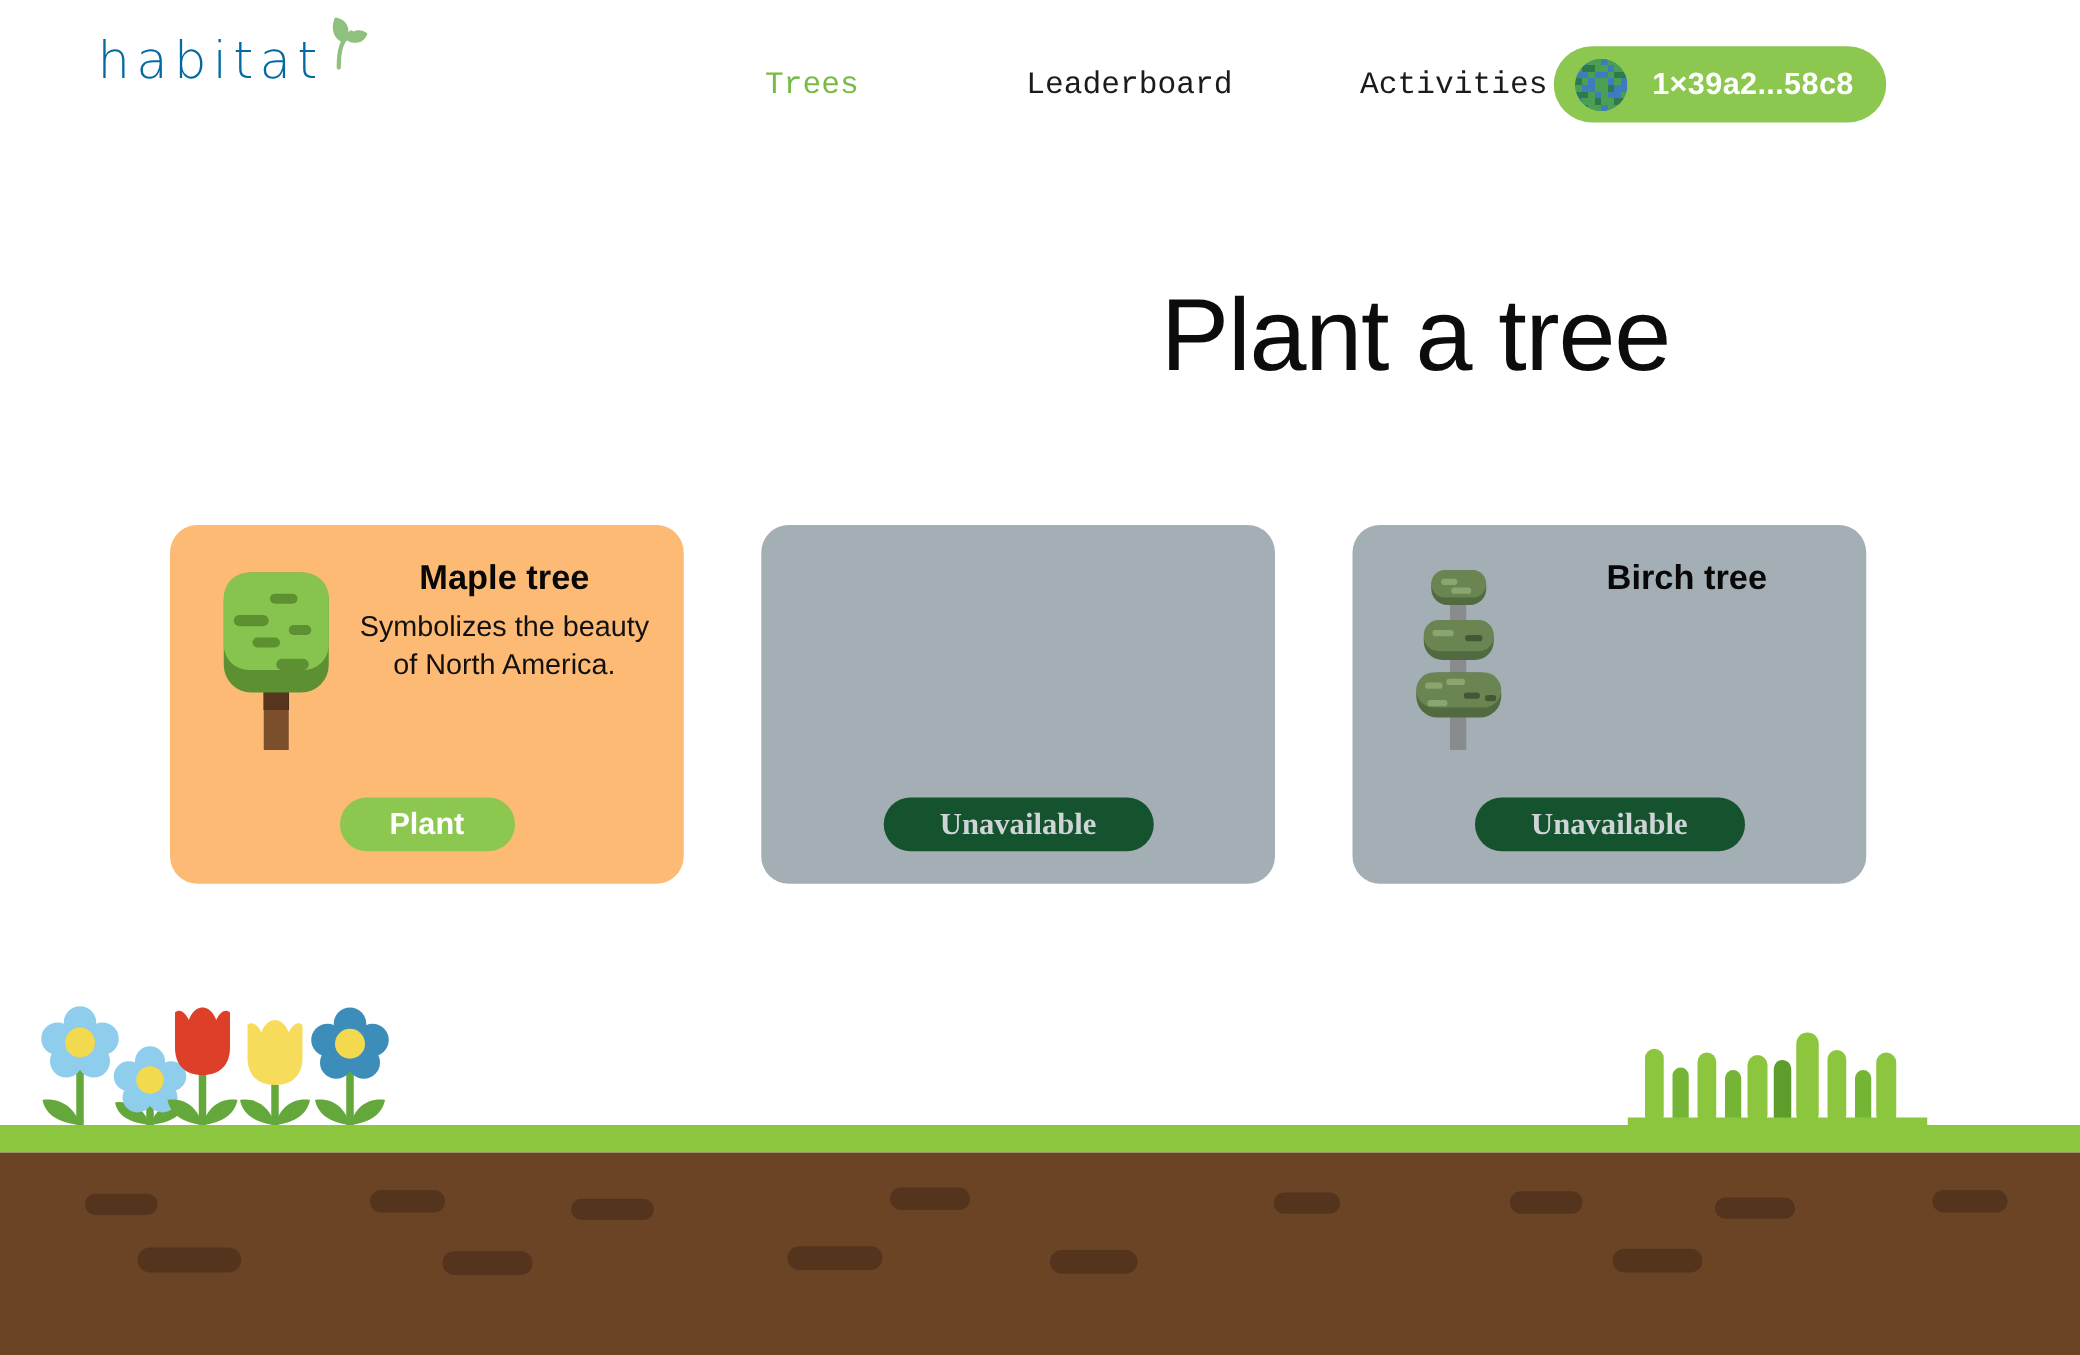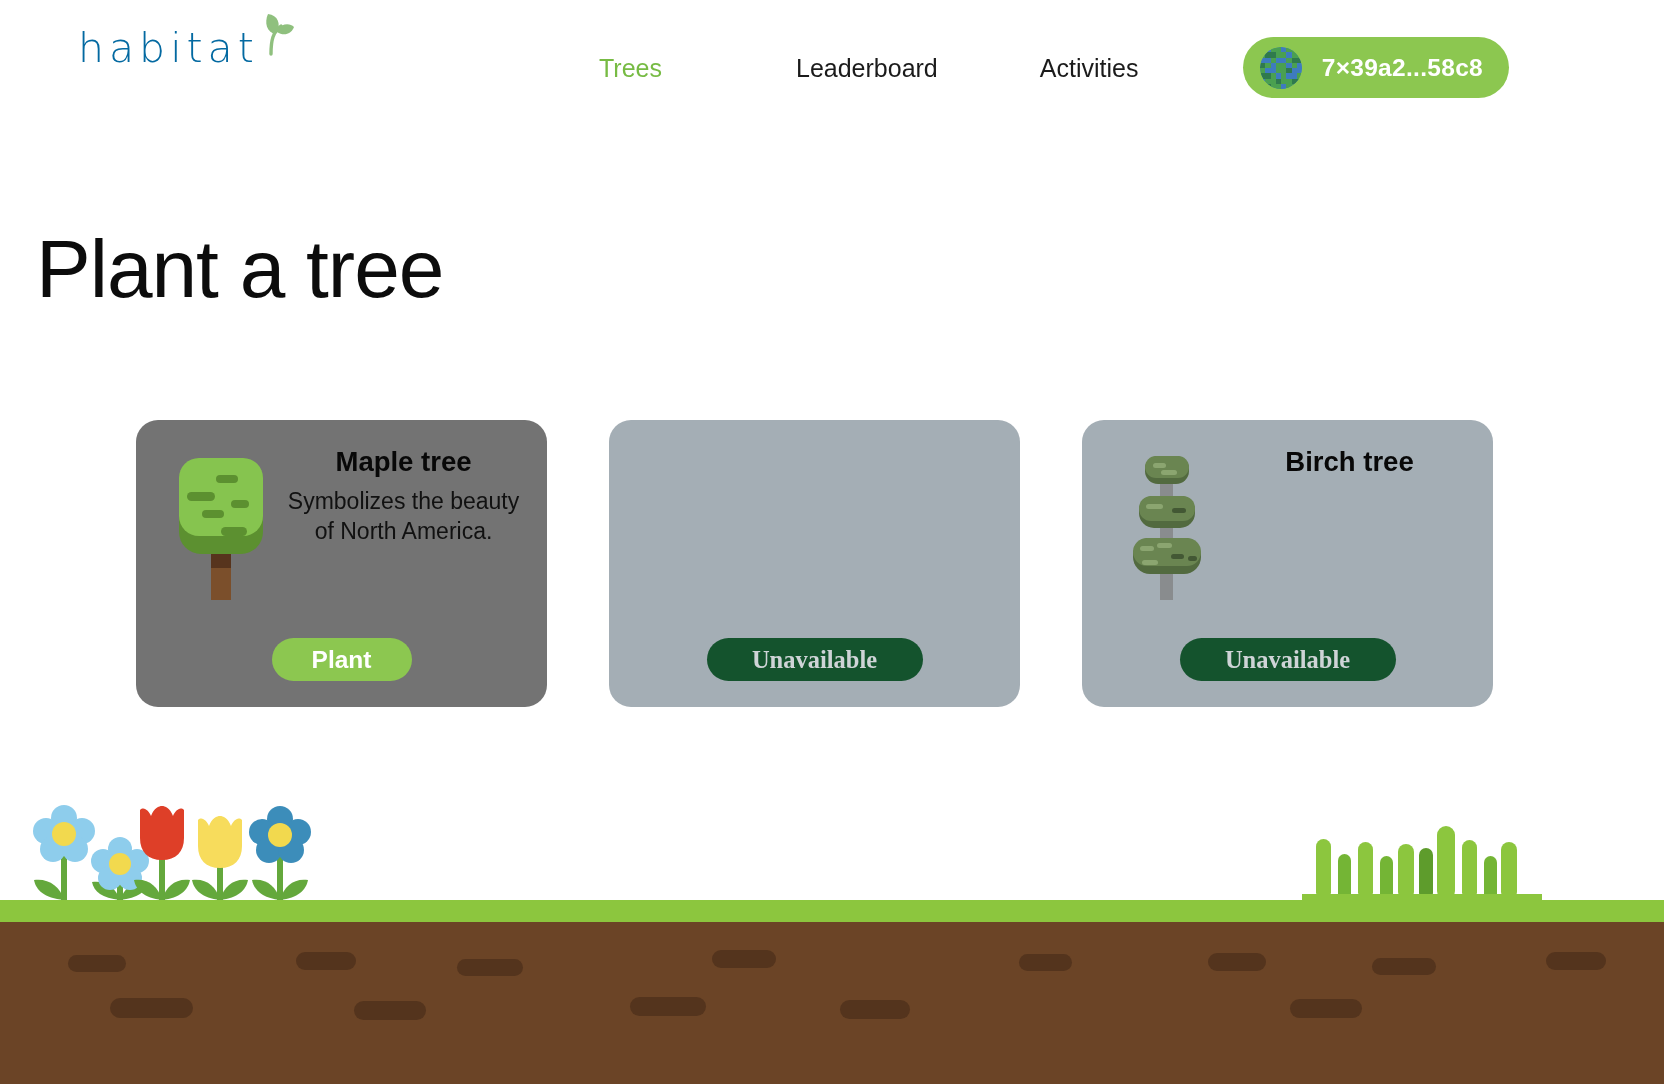--- a/index.html
+++ b/index.html
@@ -43,23 +43,24 @@
     color: #0369a1;
     line-height: 1;
   }
   .brand-sprout {
     margin-left: -8px;
     margin-top: -18px;
   }
 
   .nav {
     position: absolute;
-    left: 599px;
+    left: 612px;
     top: 50px;
     display: flex;
+    font-family: Liberation Mono, monospace;
   }
   .nav-item {
     font-size: 25px;
     color: #1b1b1b;
     line-height: 36px;
     cursor: pointer;
     white-space: nowrap;
   }
   .nav-item.active { color: #77bb44; }
   .nav-gap-1 { width: 134px; }
@@ -91,47 +92,46 @@
     letter-spacing: 0.3px;
     white-space: nowrap;
   }
 
   
   .page-title {
     position: absolute;
     top: 228px;
     left: 0;
     width: 1336px;
-    text-align: left;
+    text-align: right;
     font-size: 82px;
     font-weight: 400;
     letter-spacing: -1px;
     color: #0c0c0c;
     line-height: 1;
-    padding-left: 36px;
   }
 
   
   .cards {
     position: absolute;
     top: 420px;
     left: 136px;
     width: 1400px;
     display: flex;
     gap: 62px;
   }
 
   .card {
     width: 411px;
     height: 287px;
     border-radius: 22px;
     position: relative;
     padding: 0;
   }
-  .card.available { background: #737373; }
+  .card.available { background: #fdba74; }
   .card.unavailable { background: #a4aeb5; }
 
   .card-top {
     display: flex;
     align-items: flex-start;
     padding: 26px 26px 0 26px;
     height: 200px;
   }
   .card-art {
     width: 118px;
@@ -311,21 +311,21 @@
           <rect x="3" y="6" width="1" height="1" fill="#2f7a4d"></rect>
           <rect x="4" y="6" width="2" height="1" fill="#4aa050"></rect>
           <rect x="6" y="6" width="2" height="1" fill="#2f7a4d"></rect>
           <rect x="0" y="7" width="2" height="1" fill="#2f7a4d"></rect>
           <rect x="2" y="7" width="2" height="1" fill="#4aa050"></rect>
           <rect x="4" y="7" width="1" height="1" fill="#3e7bbf"></rect>
           <rect x="5" y="7" width="3" height="1" fill="#4aa050"></rect>
         </g>
       </svg>
     </span>
-    <span class="wallet-address">7×39a2...58c8</span>
+    <span class="wallet-address">1×39a2...58c8</span>
   </div>
 
 </header>
 
 <h1 class="page-title">Plant a tree</h1>
 
 <section class="cards">
 
   <article class="card available">
     <div class="card-top">

